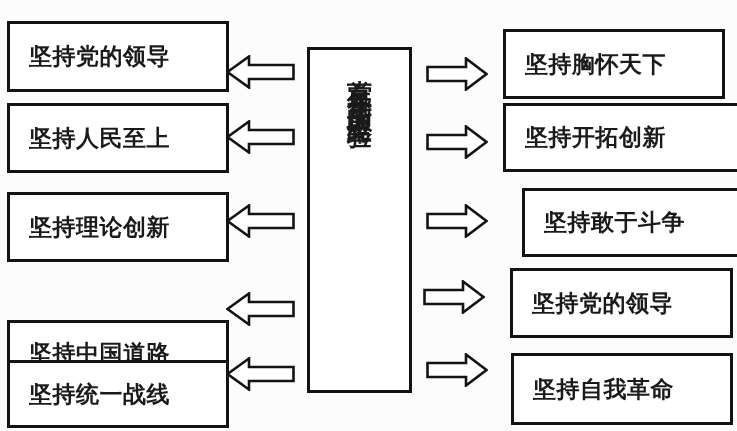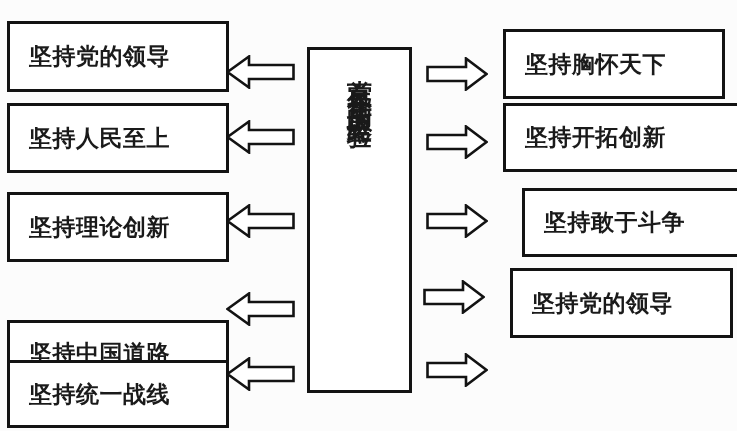--- a/index.html
+++ b/index.html
@@ -95,20 +95,23 @@
   </div>
   <div class="box" style="left:503px; top:103px; width:256px; height:69px;">
     <span class="box-label">坚持开拓创新</span>
   </div>
   <div class="box" style="left:503px; top:188px; width:223px; height:69px;margin-left:19px;">
     <span class="box-label">坚持敢于斗争</span>
   </div>
   <div class="box" style="left:510px; top:268px; width:223px; height:70px;">
     <span class="box-label">坚持党的领导</span>
   </div>
+  <div class="box" style="left:511px; top:353px; width:222px; height:72px;">
+    <span class="box-label">坚持自我革命</span>
+  </div>
 
   <svg class="arrow" style="left:226px; top:55px;" width="69" height="34" viewBox="0 0 69 34">
     <polygon points="1.5,17 23,1.5 23,10 67.5,10 67.5,24 23,24 23,32.5"></polygon>
   </svg>
   <svg class="arrow" style="left:226px; top:120px;" width="69" height="34" viewBox="0 0 69 34">
     <polygon points="1.5,17 23,1.5 23,10 67.5,10 67.5,24 23,24 23,32.5"></polygon>
   </svg>
   <svg class="arrow" style="left:226px; top:204px;" width="69" height="34" viewBox="0 0 69 34">
     <polygon points="1.5,17 23,1.5 23,10 67.5,10 67.5,24 23,24 23,32.5"></polygon>
   </svg>

